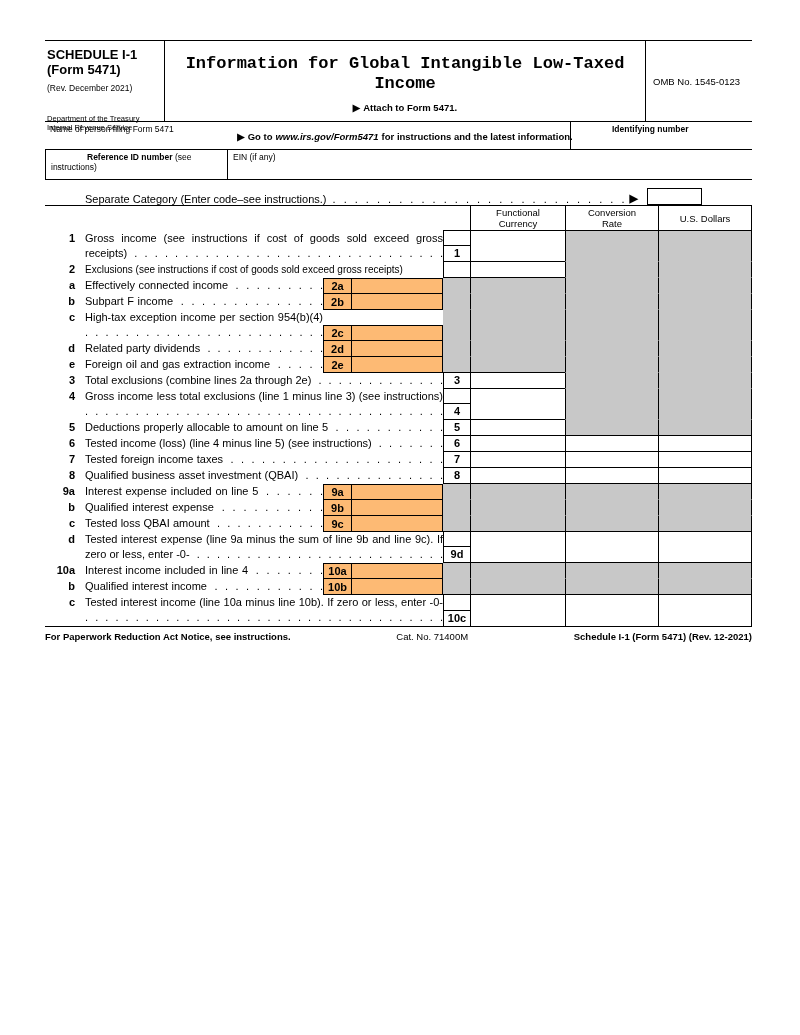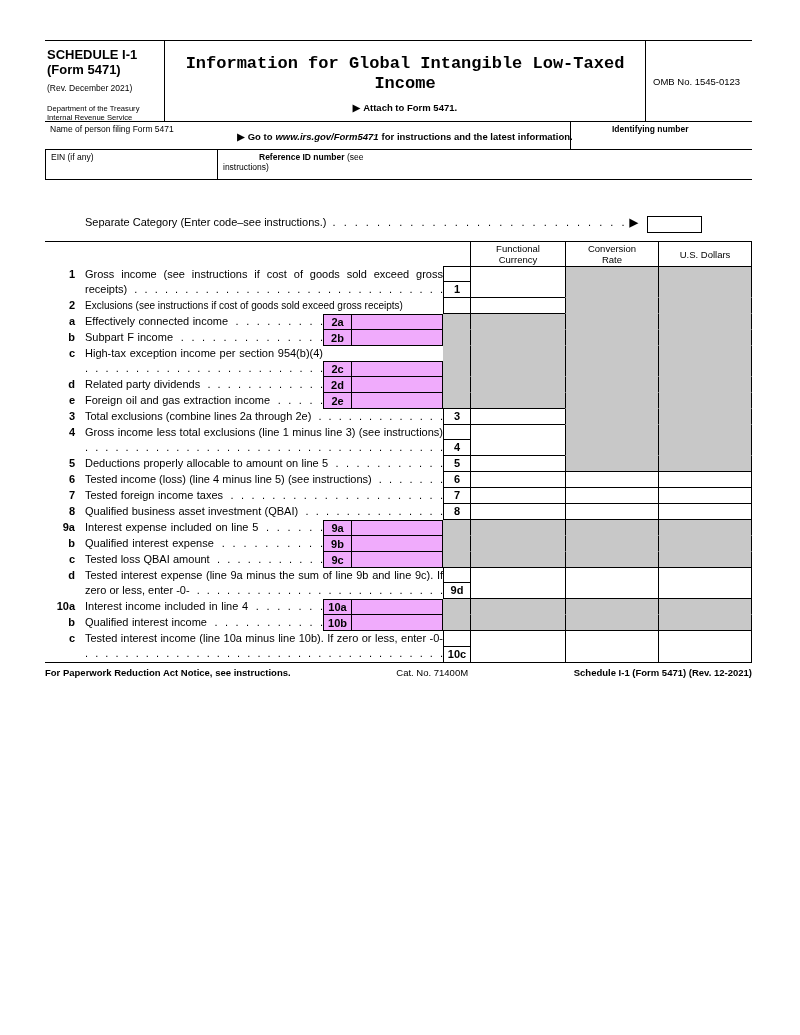--- a/index.html
+++ b/index.html
@@ -8,21 +8,21 @@
     width: 800px; height: 1035px; background: #fff; position: relative;
     font-family: "Liberation Sans", sans-serif; color: #000;
   }
   .content { position: absolute; left: 45px; top: 40px; width: 707px; }
 
   
   .hband { display: flex; border-top: 1px solid #000; border-bottom: 1px solid #000; height: 82px; }
   .hleft { width: 120px; border-right: 1px solid #000; padding: 6px 3px 0 2px; }
   .sched { font-weight: bold; font-size: 13px; line-height: 15px; }
   .rev   { font-size: 8.5px; margin-top: 6px; }
-  .dept  { font-size: 7.6px; line-height: 9px; margin-top: 11px; }
+  .dept  { font-size: 7.6px; line-height: 9px; margin-top: 21px; }
   .dept2 { font-size: 7.6px; line-height: 9px; }
   .hcenter { flex: 1; text-align: center; padding-top: 13px; }
   .htitle  { font-size: 17px; font-weight: bold; line-height: 20px; font-family: Liberation Mono, monospace; }
   .hattach { font-size: 9.5px; font-weight: bold; margin-top: 8px; }
   .hgoto   { font-size: 9.5px; font-weight: bold; margin-top: 18px; }
   .hgoto .sp { margin-right: 3px; }
   .url { font-style: italic; }
   .arrow { margin-right: 3px; }
   .hright { width: 107px; border-left: 1px solid #000; display: flex; align-items: center; padding-left: 7px; font-size: 9.5px; }
 
@@ -30,21 +30,21 @@
   .idrow { display: flex; border-bottom: 1px solid #000; }
   .idrow1 { height: 28px; }
   .idrow2 { height: 30px; }
   .idcell { padding: 2px 5px; font-size: 8.5px; }
   .bl { border-left: 1px solid #000; }
   .c1 { width: 525px; } .c2 { width: 182px; }
   .d1 { width: 353px; } .d2 { width: 172px; } .d3 { width: 182px; }
   .bold { font-weight: bold; padding-left: 36px; }
 
   
-  .sepcat { display: flex; align-items: flex-start; height: 25px; padding-left: 40px; font-size: 11px; margin-top: 36px; }
+  .sepcat { display: flex; align-items: flex-end; height: 25px; padding-left: 40px; font-size: 11px; }
   .scdots { flex: 1; overflow: hidden; white-space: nowrap; word-spacing: 5px; margin: 0 6px; }
   .sepcat .arrow { font-weight: bold; }
   .scbox { width: 55px; height: 17px; border: 1px solid #000; margin-left: 6px; margin-right: 50px; display: inline-block; }
 
   .rule { border-top: 1px solid #000; height: 0; }
 
   
   .thead { display: flex; height: 25px; }
   .thsp { width: 398px; }
   .thln { width: 27px; border-bottom: 1px solid #000; }
@@ -55,21 +55,21 @@
   
   .trow { display: flex; }
   .lines1 { height: 16px; }
   .lines2 { height: 31px; }
   .desc { width: 398px; position: relative; padding-left: 40px; overflow: hidden; height: 100%; }
   .desc.narrow { width: 278px; }
   .gut { position: absolute; left: 0; top: 0; width: 30px; text-align: right; font-weight: bold; font-size: 11px; line-height: 15px; }
   .dtext { font-size: 11px; line-height: 15px; text-align: justify; }
   .dtext.small { font-size: 10px; }
   .dots { word-spacing: 4px; }
-  .icell { align-self: flex-end; height: 16px; background: #f0abfc; border: 1px solid #000; border-top: none; }
+  .icell { align-self: flex-end; height: 16px; background: #fdba74; border: 1px solid #000; border-top: none; }
   .ilab { width: 28px; font-weight: bold; font-size: 11px; display: flex; align-items: center; justify-content: center; border-right: none; }
   .ient { width: 92px; border-left: 1px solid #000; }
   .itop { border-top: 1px solid #000; }
   .cell { border-left: 1px solid #000; border-bottom: 1px solid #000; background: #fff; }
   .cell.ln { width: 27px; display: flex; align-items: flex-end; justify-content: center; }
   .cell.fc { width: 95px; } .cell.cr { width: 93px; }
   .cell.usd { width: 94px; border-right: 1px solid #000; }
   .cell.sg { background: #c8c8c8; border-bottom-color: #c8c8c8; }
   .cell.s  { background: #c8c8c8; }
   .has-inner .cell.ln { border-left: none; }
@@ -113,26 +113,26 @@
 
     <div class="idrow idrow1">
       <div class="idcell c1">
         <span class="idlab">Name of person filing Form 5471</span>
       </div>
       <div class="idcell c2 bl">
         <span class="idlab bold">Identifying number</span>
       </div>
     </div>
     <div class="idrow idrow2">
-      <div class="idcell d2 bl">
-        <span class="idlab">EIN (if any)</span>
-      </div>
       <div class="idcell d3 bl">
         <span class="idlab bold">Reference ID number</span>
         <span class="idlab">(see instructions)</span>
+      </div>
+      <div class="idcell d2 bl">
+        <span class="idlab">EIN (if any)</span>
       </div>
     </div>
 
     <div class="sepcat">
       <span>Separate Category (Enter code–see instructions.)</span>
       <span class="scdots">. . . . . . . . . . . . . . . . . . . . . . . . . . . . . . . . . . . . . . . . . . . . . . . .</span>
       <span class="arrow">▶</span>
       <span class="scbox"></span>
     </div>
 

